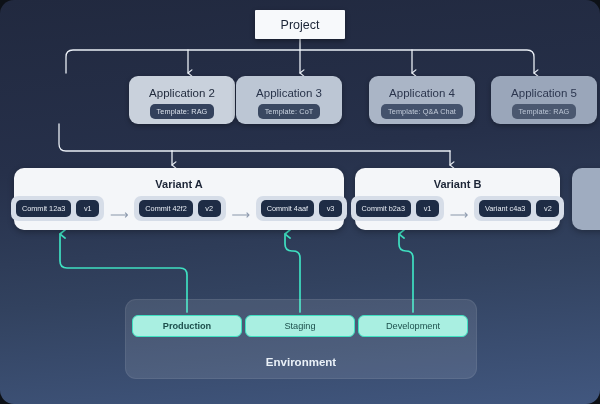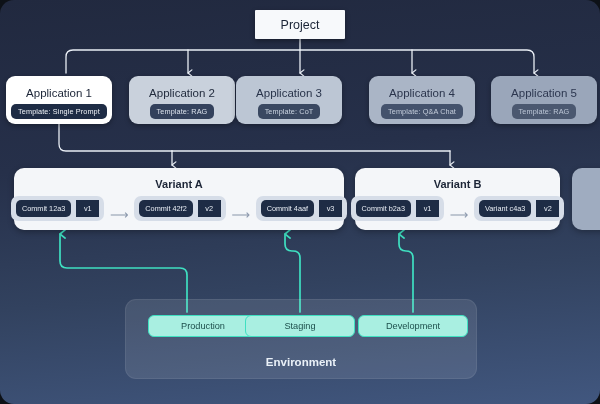--- a/index.html
+++ b/index.html
@@ -66,21 +66,21 @@
   .commit-row{display:flex;align-items:flex-end;gap:0;}
   .commit-group{
     display:flex;align-items:center;gap:5px;
     background:#d6dde8;border-radius:7px;padding:4px 5px;
   }
   .commit-pill{
     background:#1e2c45;color:#e8edf4;border-radius:5px;
     padding:4px 6px;font-size:7.3px;white-space:nowrap;
   }
   .ver-pill{
-    background:#1e2c45;color:#e8edf4;border-radius:0;
+    background:#1e2c45;color:#e8edf4;border-radius:5px;
     padding:4px 5px;font-size:7.3px;min-width:13px;text-align:center;
   }
   .step-arrow{
     width:30px;display:flex;align-items:center;justify-content:center;
     color:#8d9aae;font-size:13px;line-height:1;
   }
 
   
   .env-box{
     position:absolute;left:125px;top:299px;width:350px;height:78px;
@@ -132,24 +132,20 @@
       <path d="M187,312 L187,275 Q187,268 180,268 L67,268 Q60,268 60,261 L60,234" marker-end="url(#arw-t)"></path>
       <path d="M300,312 L300,258 Q300,251 293,251 L292,251 Q285,251 285,244 L285,234" marker-end="url(#arw-t)"></path>
       <path d="M413,312 L413,258 Q413,251 406,251 L406,251 Q399,251 399,244 L399,234" marker-end="url(#arw-t)"></path>
     </g>
   </svg>
 
   <div class="node project">
     <span>Project</span>
   </div>
 
-  <div class="node app lvl0" style="left:6px;">
-    <span class="app-title">Application 1</span>
-    <span class="tpl">Template: Single Prompt</span>
-  </div>
   <div class="node app lvl1" style="left:129px;">
     <span class="app-title">Application 2</span>
     <span class="tpl">Template: RAG</span>
   </div>
   <div class="node app lvl2" style="left:236px;">
     <span class="app-title">Application 3</span>
     <span class="tpl">Template: CoT</span>
   </div>
   <div class="node app lvl3" style="left:369px;">
     <span class="app-title">Application 4</span>
@@ -196,21 +192,21 @@
   </div>
 
   <div class="node variant v-ghost" style="left:572px;width:120px;">
     <span class="v-title"></span>
 
   </div>
 
   <div class="env-box">
     <span class="env-label">Environment</span>
   </div>
-  <div class="env-pill" style="left:148px;">
+  <div class="env-pill" style="left:132px;font-weight:bold;">
     <span>Production</span>
   </div>
   <div class="env-pill" style="left:245px;">
     <span>Staging</span>
   </div>
   <div class="env-pill" style="left:358px;">
     <span>Development</span>
   </div>
 
 </div>

